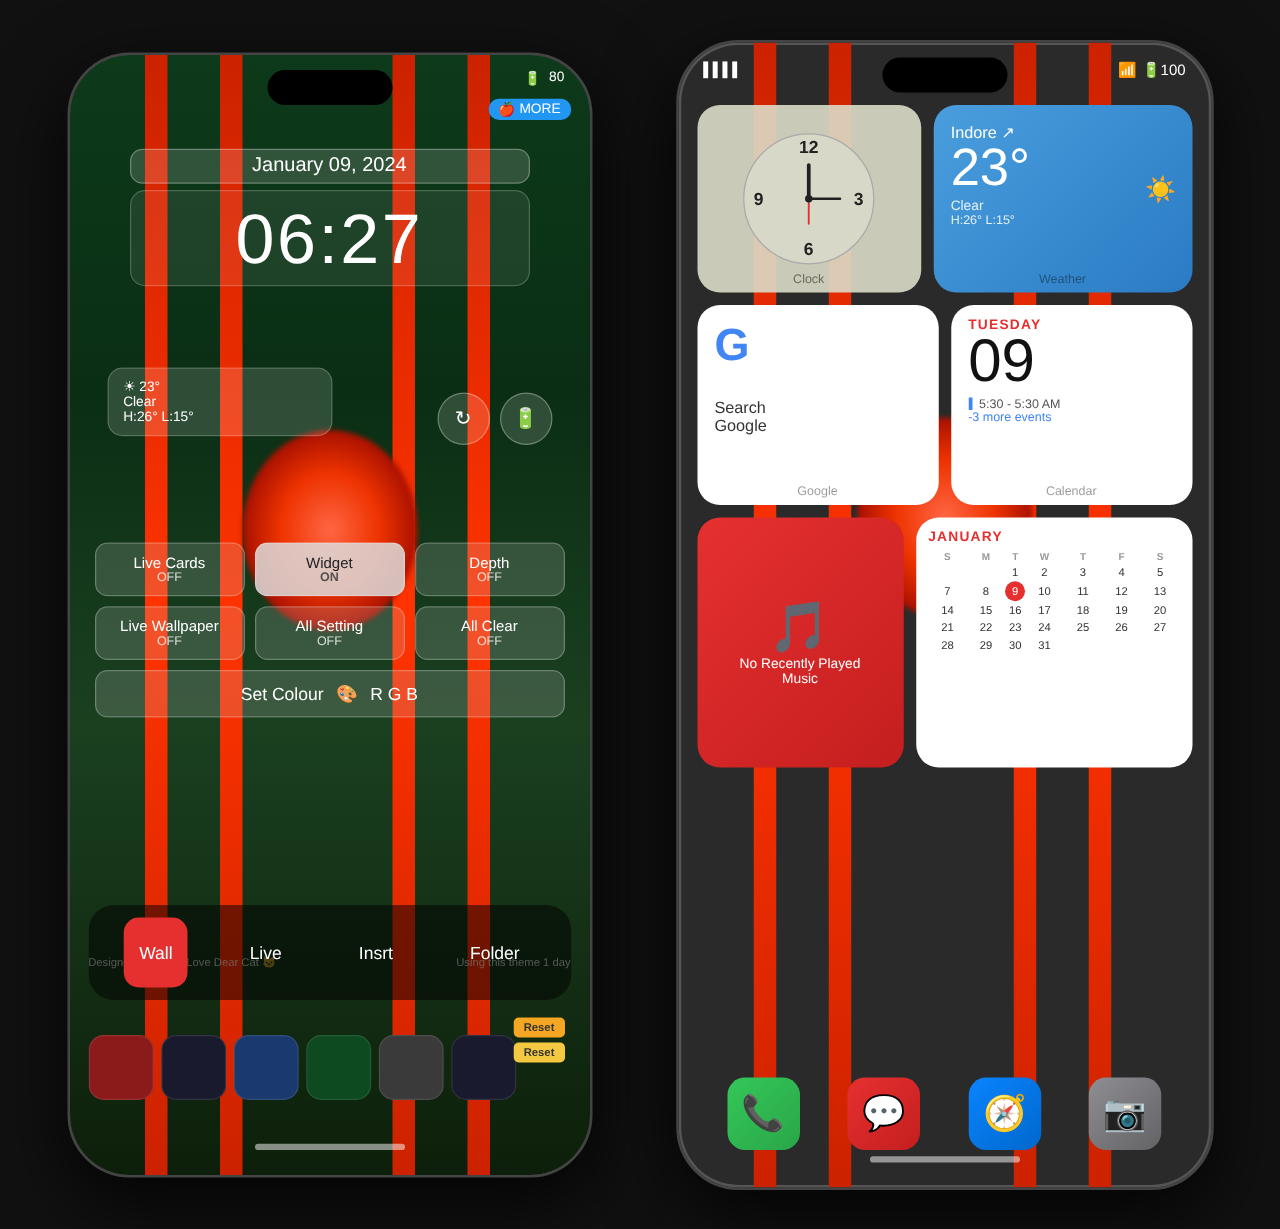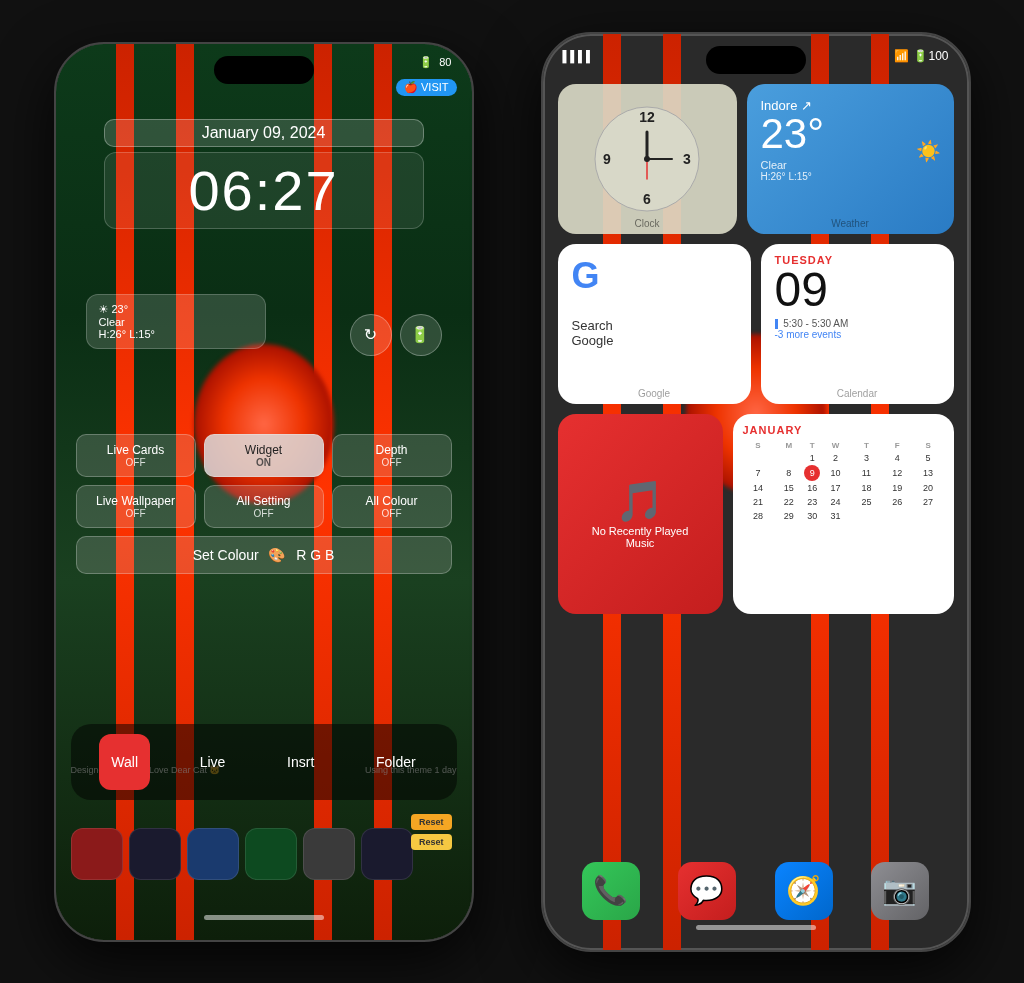--- a/index.html
+++ b/index.html
@@ -674,21 +674,21 @@
 
         <div class="dynamic-island"></div>
 
         <div class="status-bar-1">
           <span class="status-icon">🔋</span>
           <span class="status-icon">80</span>
         </div>
 
         <div class="jibon-badge">
           <span>🍎</span>
-          <span>VISIT</span>
+          <span>MORE</span>
         </div>
 
         <div class="date-display">
           <div class="date-text">January 09, 2024</div>
           <div class="time-text">06:27</div>
         </div>
 
         <div class="weather-widget">
           <div class="weather-text">☀ 23°</div>
           <div class="weather-text">Clear</div>
@@ -718,21 +718,21 @@
           <div class="toggle-row">
             <div class="toggle-btn">
               <div class="btn-title">Live Wallpaper</div>
               <div class="btn-status">OFF</div>
             </div>
             <div class="toggle-btn">
               <div class="btn-title">All Setting</div>
               <div class="btn-status">OFF</div>
             </div>
             <div class="toggle-btn">
-              <div class="btn-title">All Colour</div>
+              <div class="btn-title">All Clear</div>
               <div class="btn-status">OFF</div>
             </div>
           </div>
           <div class="color-row">
             <span>Set Colour</span>
             <span>🎨</span>
             <span>R G B</span>
           </div>
         </div>
 

